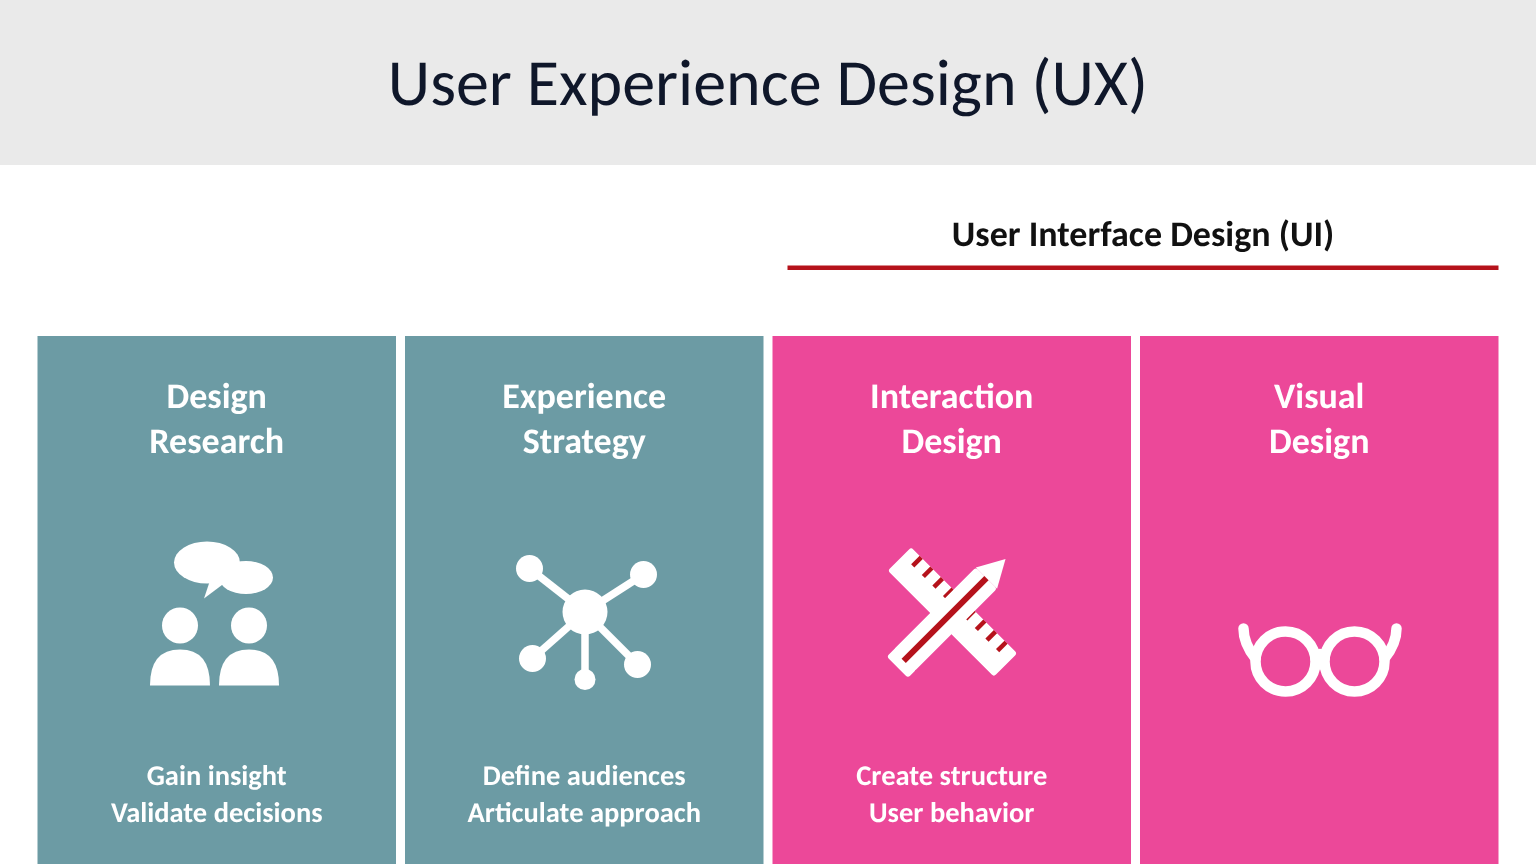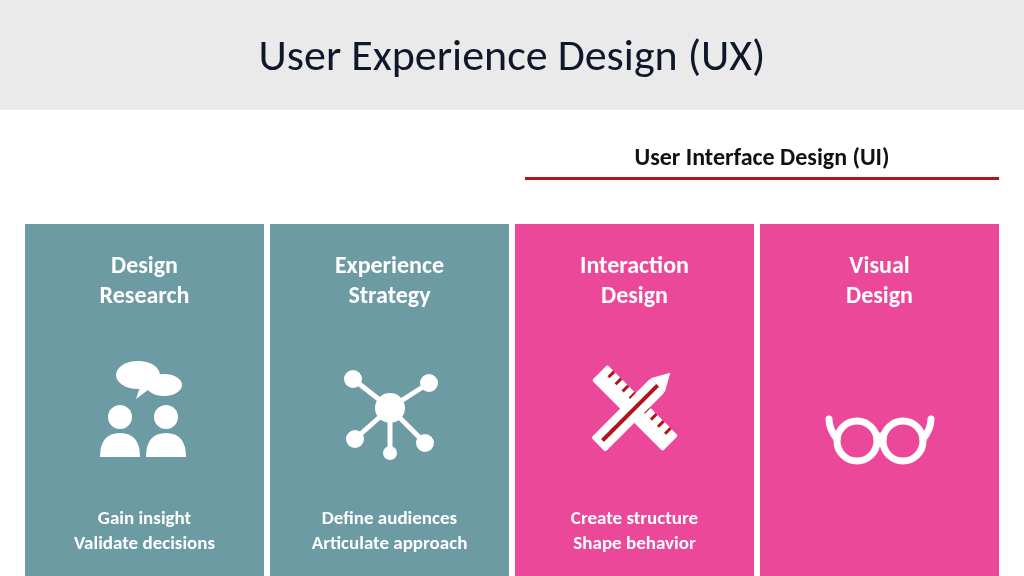--- a/index.html
+++ b/index.html
@@ -175,21 +175,21 @@
             <polygon points="32,-10 50,0 32,10"></polygon>
             <rect x="-52" y="-10" width="8" height="20" rx="2"></rect>
           </g>
           <g fill="#b5121b" transform="translate(65,55) rotate(-45)">
             <rect x="-46" y="-2" width="78" height="4"></rect>
           </g>
         </g>
       </svg>
     </div>
     <div class="card-desc">Create structure
-Shape behavior</div>
+User behavior</div>
   </div>
 
   <div class="card red">
     <div class="card-title">Visual
 Design</div>
     <div class="card-icon">
       <svg viewBox="0 0 130 110">
         <g fill="none" stroke="#ffffff" stroke-width="7" stroke-linecap="round">
           <circle cx="42" cy="62" r="20"></circle>
           <circle cx="88" cy="62" r="20"></circle>

